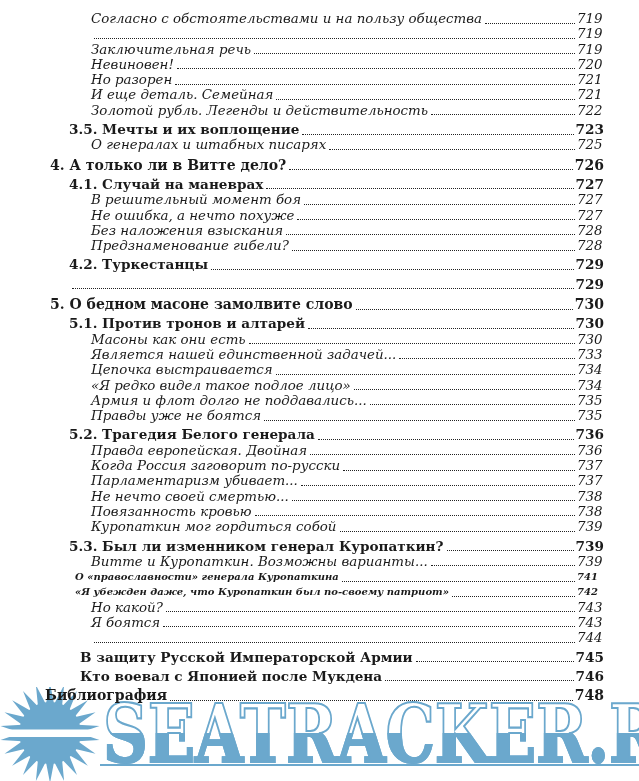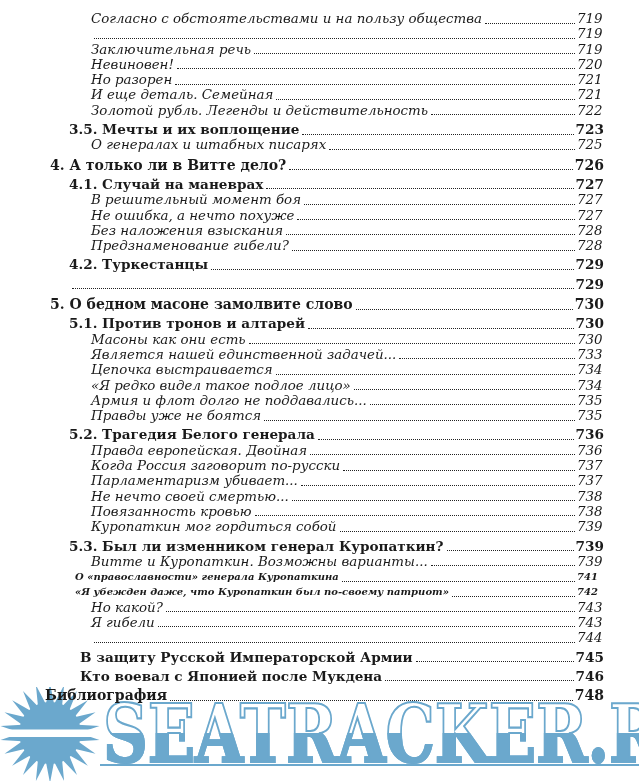--- a/index.html
+++ b/index.html
@@ -227,21 +227,21 @@
     <span class="lbl">«Я убежден даже, что Куропаткин был по-своему патриот»</span>
     <span class="dots"></span>
     <span class="pg">742</span>
   </div>
     <div class="row lvl-sub">
     <span class="lbl">Но какой?</span>
     <span class="dots"></span>
     <span class="pg">743</span>
   </div>
     <div class="row lvl-sub">
-    <span class="lbl">Я гибели</span>
+    <span class="lbl">Я боятся</span>
     <span class="dots"></span>
     <span class="pg">743</span>
   </div>
     <div class="row lvl-sub">
     <span class="dots"></span>
     <span class="pg">744</span>
   </div>
     <div class="row lvl-appendix">
     <span class="lbl">В защиту Русской Императорской Армии</span>
     <span class="dots"></span>

